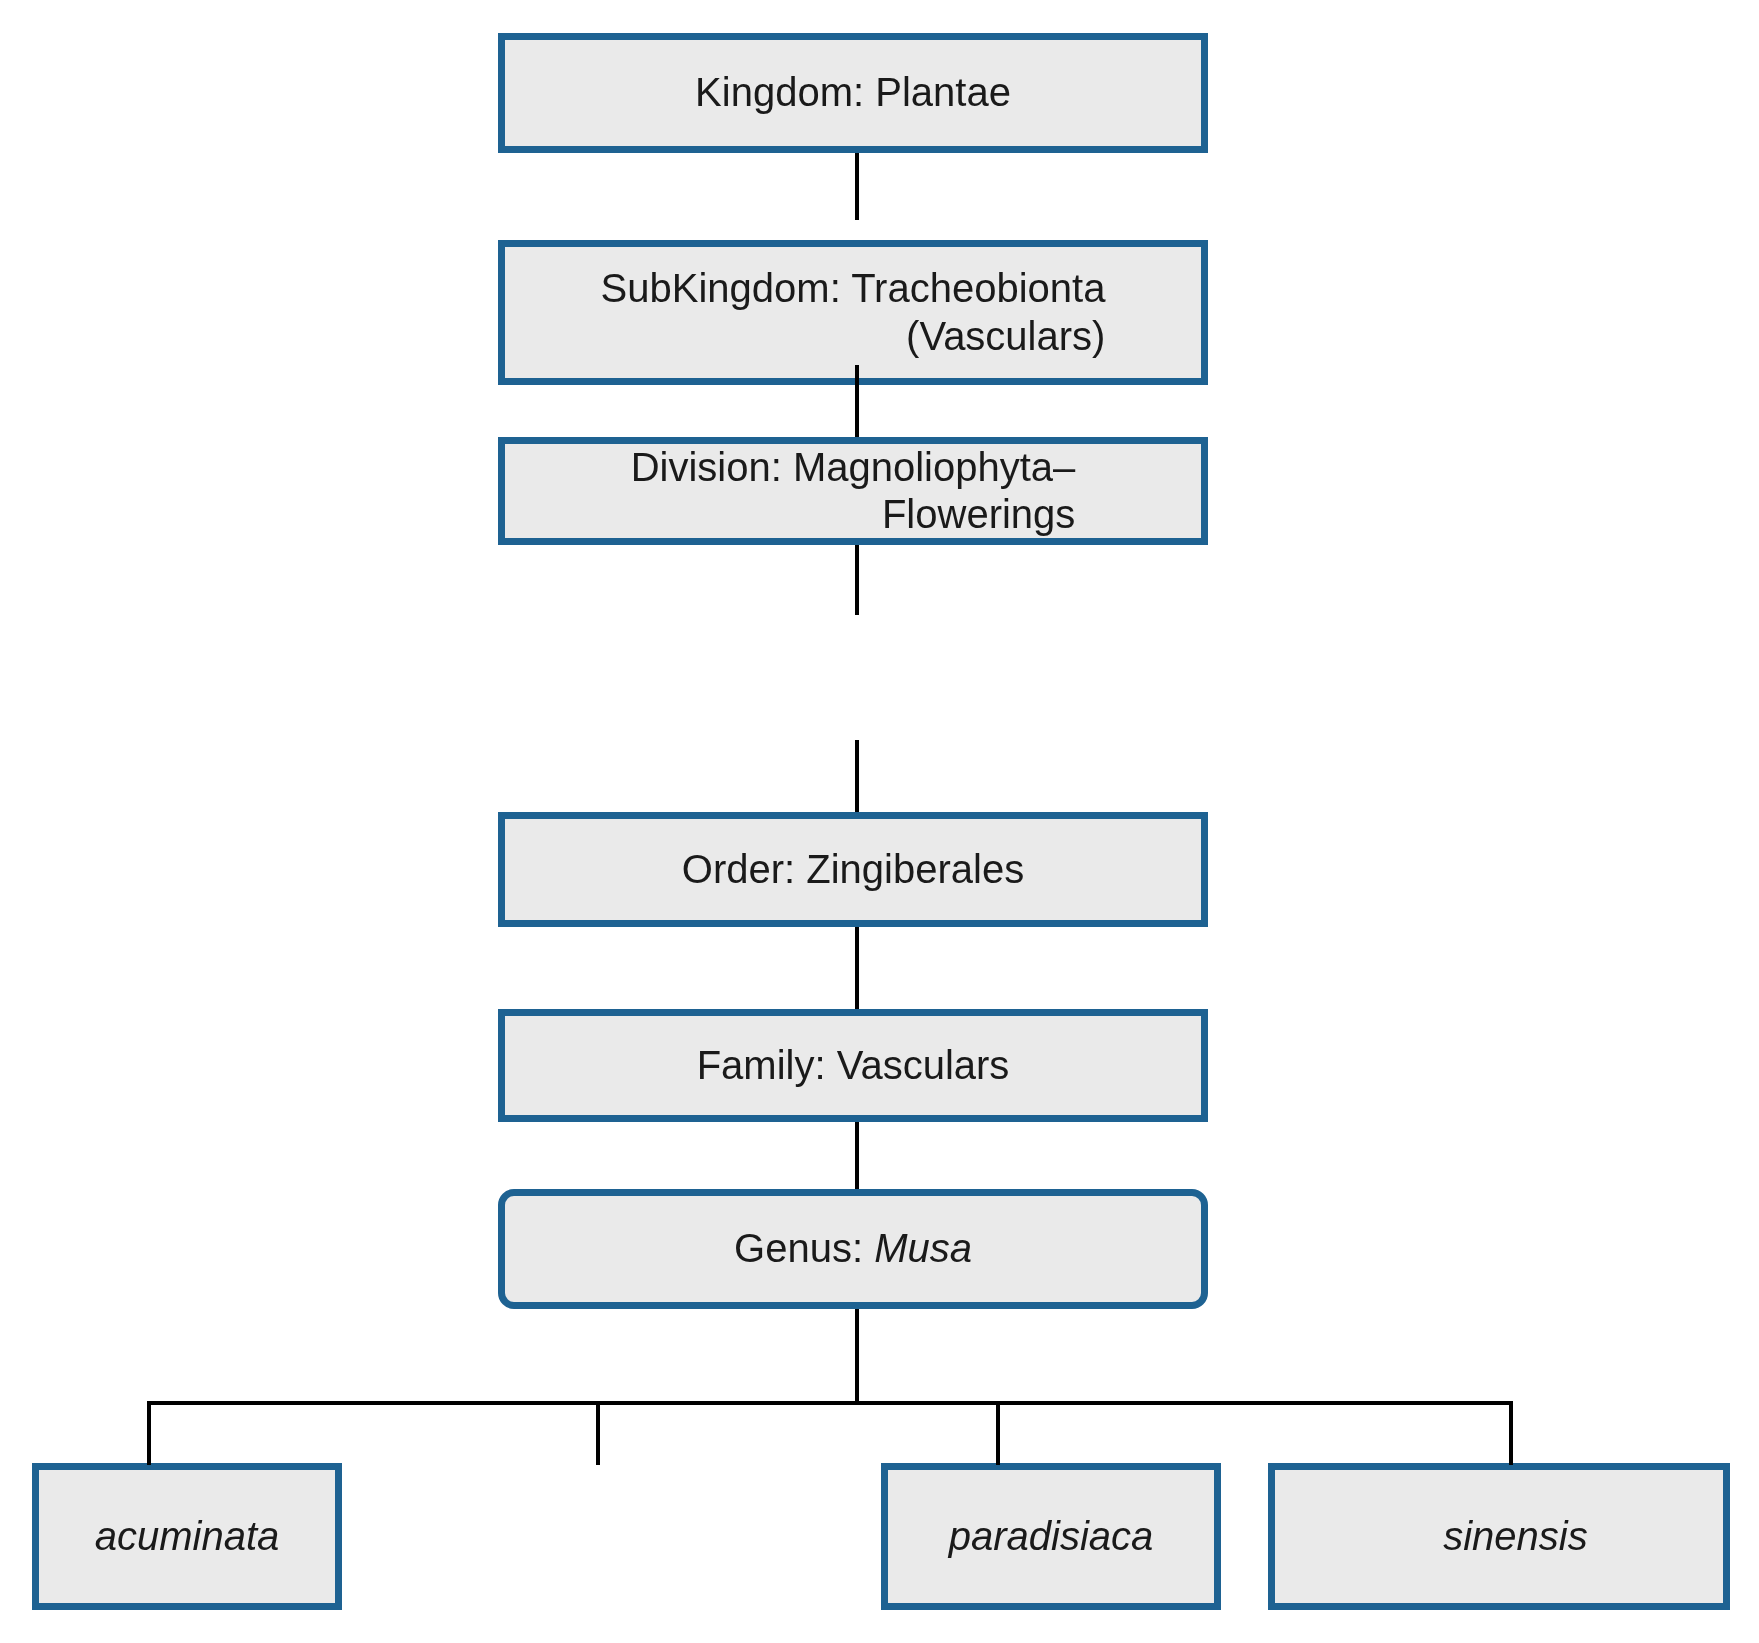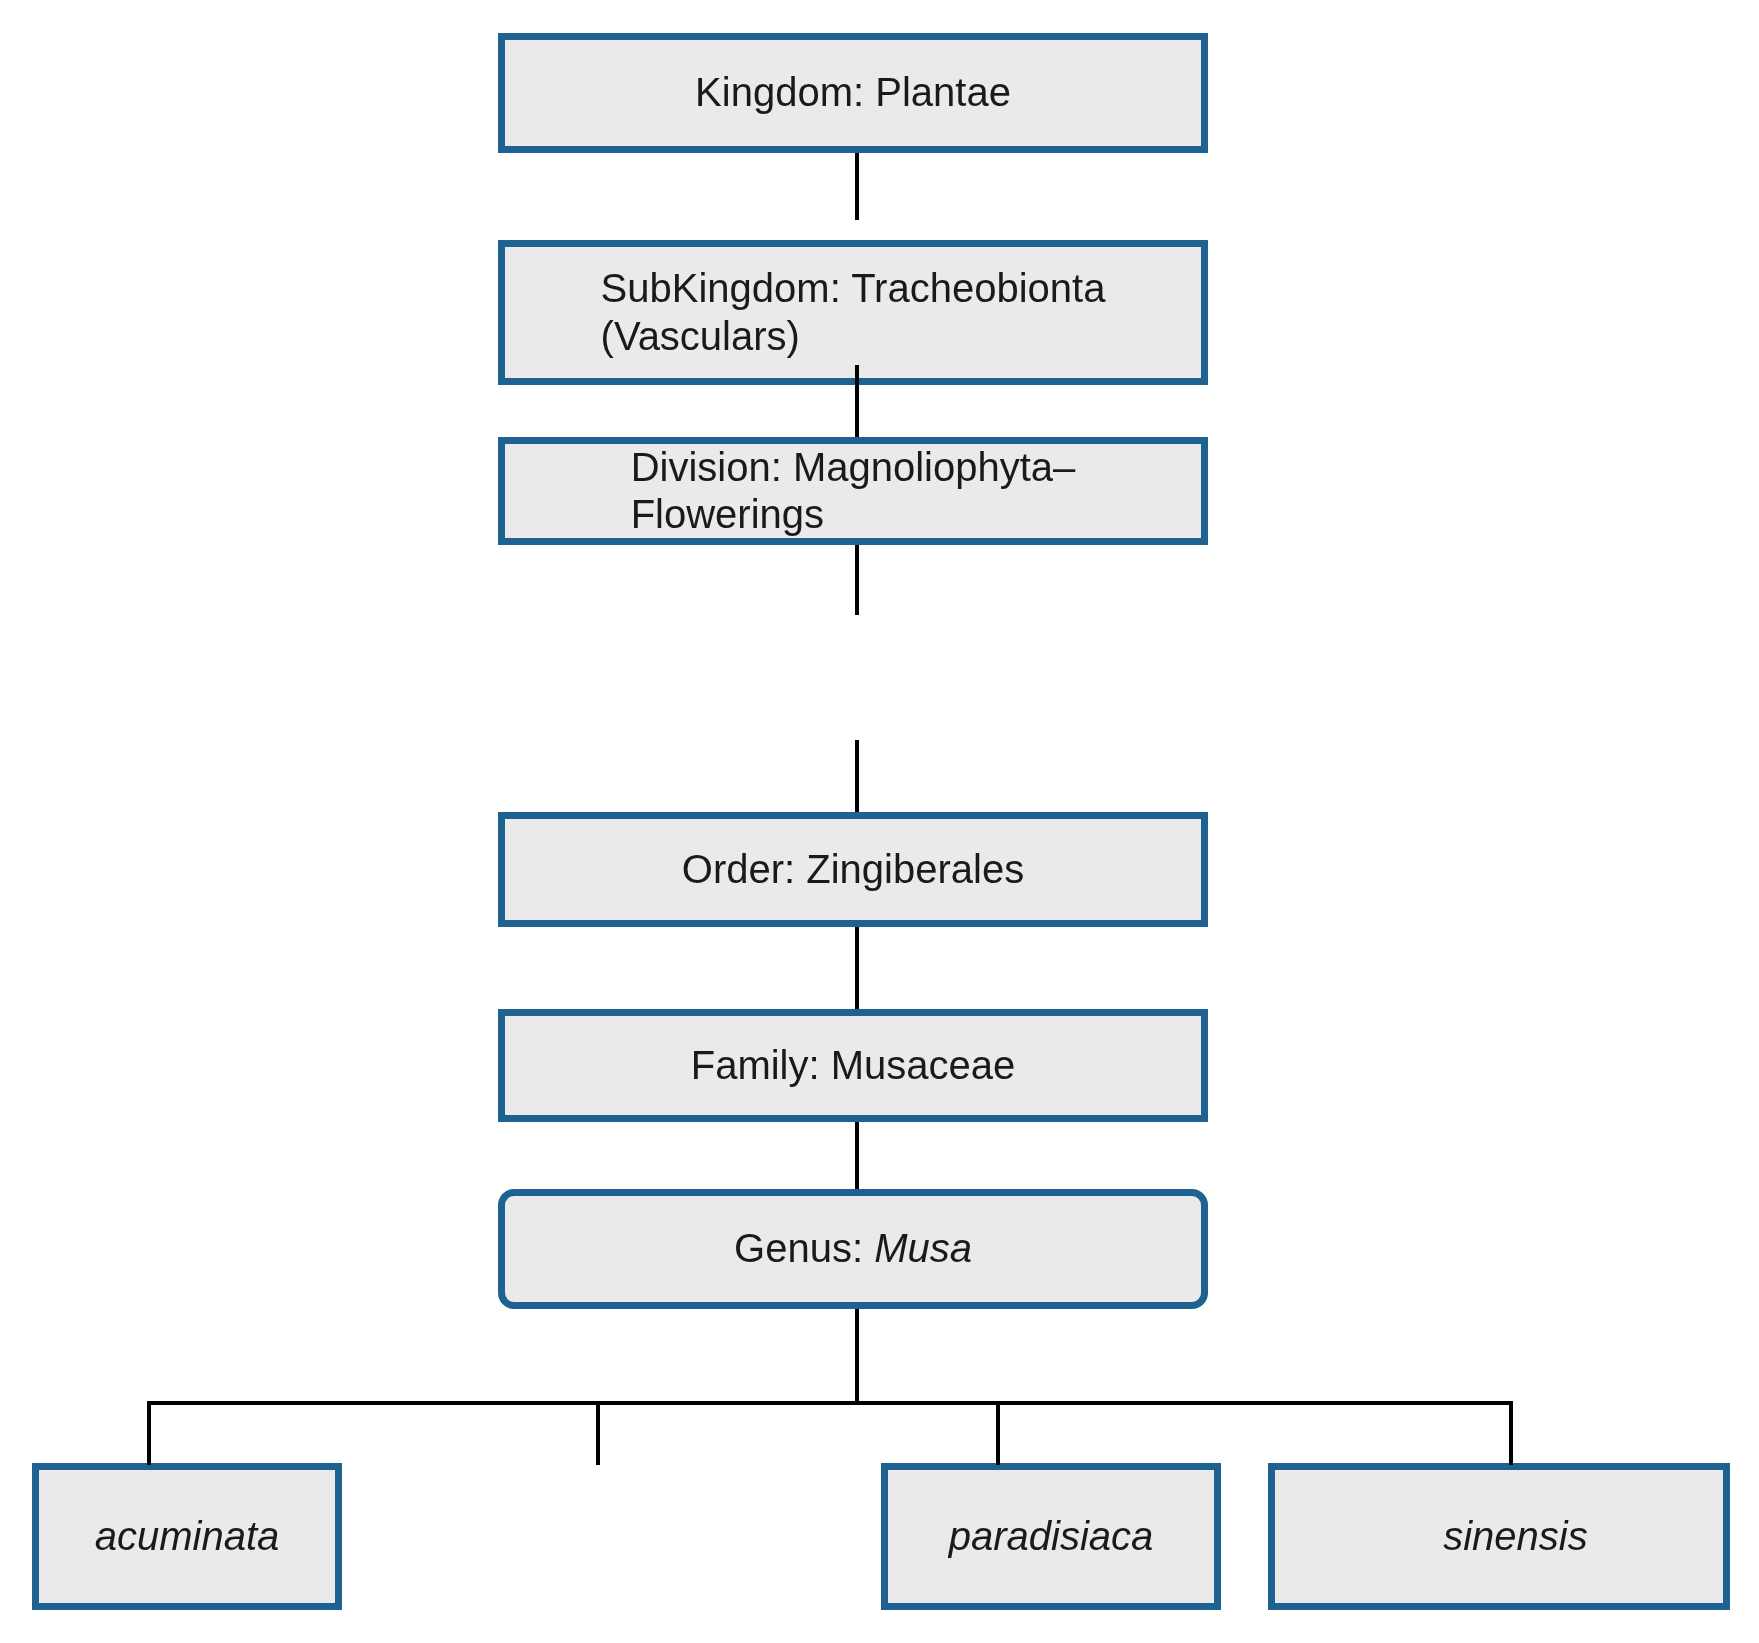--- a/index.html
+++ b/index.html
@@ -13,21 +13,21 @@
     overflow: hidden;
   }
   .node {
     position: absolute;
     box-sizing: border-box;
     background: #eaeaea;
     border: 7px solid #1e6292;
     display: flex;
     align-items: center;
     justify-content: center;
-    text-align: left;
+    text-align: right;
     font-size: 40px;
     line-height: 1.18;
     color: #1a1a1a;
   }
   .node-label { white-space: pre-line; padding: 0 10px; }
   .species .node-label { font-style: italic; }
   .vline, .hline { position: absolute; background: #000000; }
   .vline { width: 4px; }
   .hline { height: 4px; }
 </style>
@@ -49,21 +49,21 @@
     <div class="node-label">Division: Magnoliophyta–
 Flowerings</div>
   </div>
 
 
   <div class="node" style="left:498px; top:812px;  width:710px; height:115px;">
     <div class="node-label">Order: Zingiberales</div>
   </div>
 
   <div class="node" style="left:498px; top:1009px; width:710px; height:113px;">
-    <div class="node-label">Family: Musaceae</div>
+    <div class="node-label">Family: Vasculars</div>
   </div>
 
   <div class="node" style="left:498px; top:1189px; width:710px; height:120px;border-radius:16px;">
     <div class="node-label"><span>Genus: </span><i>Musa</i></div>
   </div>
 
   <div class="node species" style="left:32px;   top:1463px; width:310px; height:147px;">
     <div class="node-label">acuminata</div>
   </div>
   <div class="node species" style="left:881px;  top:1463px; width:340px; height:147px;">

